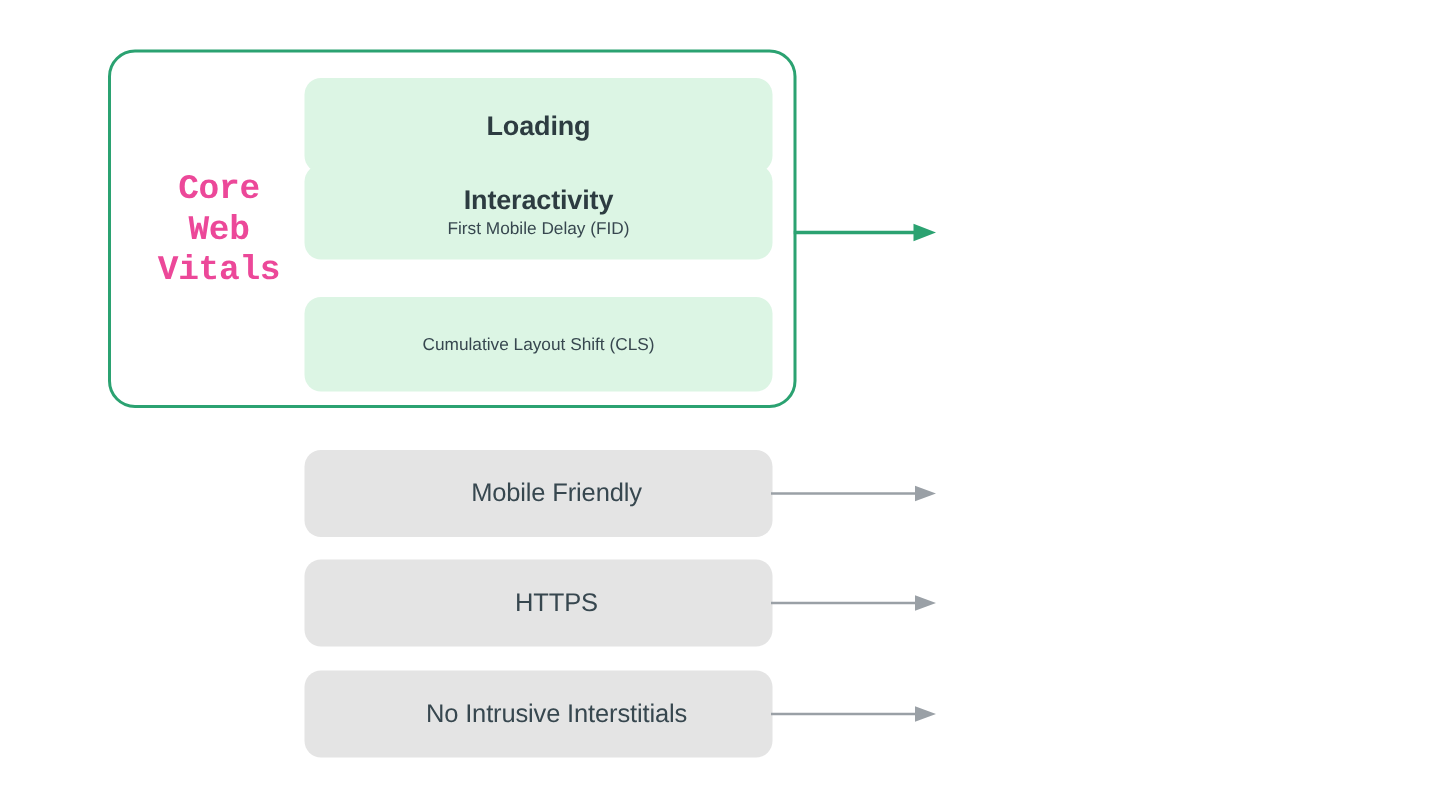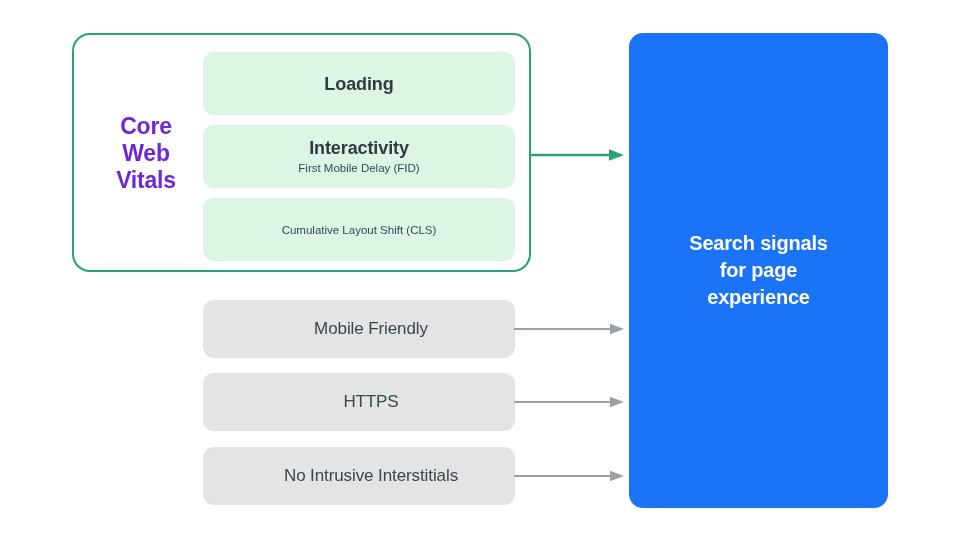--- a/index.html
+++ b/index.html
@@ -30,44 +30,45 @@
     border: 2px solid #2BA271;
     border-radius: 18px;
     box-sizing: border-box;
     background: transparent;
   }
   .cwv-label {
     position: absolute;
     left: 100px;
     top: 113px;
     width: 92px;
-    color: #6d28d9;
+    color: #ec4899;
     font-size: 23px;
     font-weight: bold;
     line-height: 27px;
     text-align: center;
     letter-spacing: -0.2px;
+    font-family: Liberation Mono, monospace;
   }
 
   
   .metric-card {
     position: absolute;
     left: 203px;
     width: 312px;
     height: 63px;
     background: #DCF5E4;
     border-radius: 11px;
     display: flex;
     flex-direction: column;
     align-items: center;
     justify-content: center;
     box-sizing: border-box;
   }
   .metric-card.c0 { top: 52px; }
-  .metric-card.c1 { top: 125px; }
+  .metric-card.c1 { top: 110px; }
   .metric-card.c2 { top: 198px; }
   .metric-title {
     font-size: 18px;
     font-weight: bold;
     color: #2D3C41;
     line-height: 22px;
     letter-spacing: -0.1px;
   }
   .metric-sub {
     font-size: 11.5px;
@@ -190,19 +191,14 @@
       <polygon points="96,1.8 110,7 96,12.2" fill="#9AA0A6"></polygon>
     </svg>
   </div>
   <div class="arrow arrow-grey-2">
     <svg width="111" height="14" viewBox="0 0 111 14">
       <line x1="0" y1="7" x2="97" y2="7" stroke="#9AA0A6" stroke-width="1.8"></line>
       <polygon points="96,1.8 110,7 96,12.2" fill="#9AA0A6"></polygon>
     </svg>
   </div>
 
-  <div class="outcome-panel">
-    <div class="outcome-text">Search signals
-for page
-experience</div>
-  </div>
 
 </div>
 
 </body></html>

